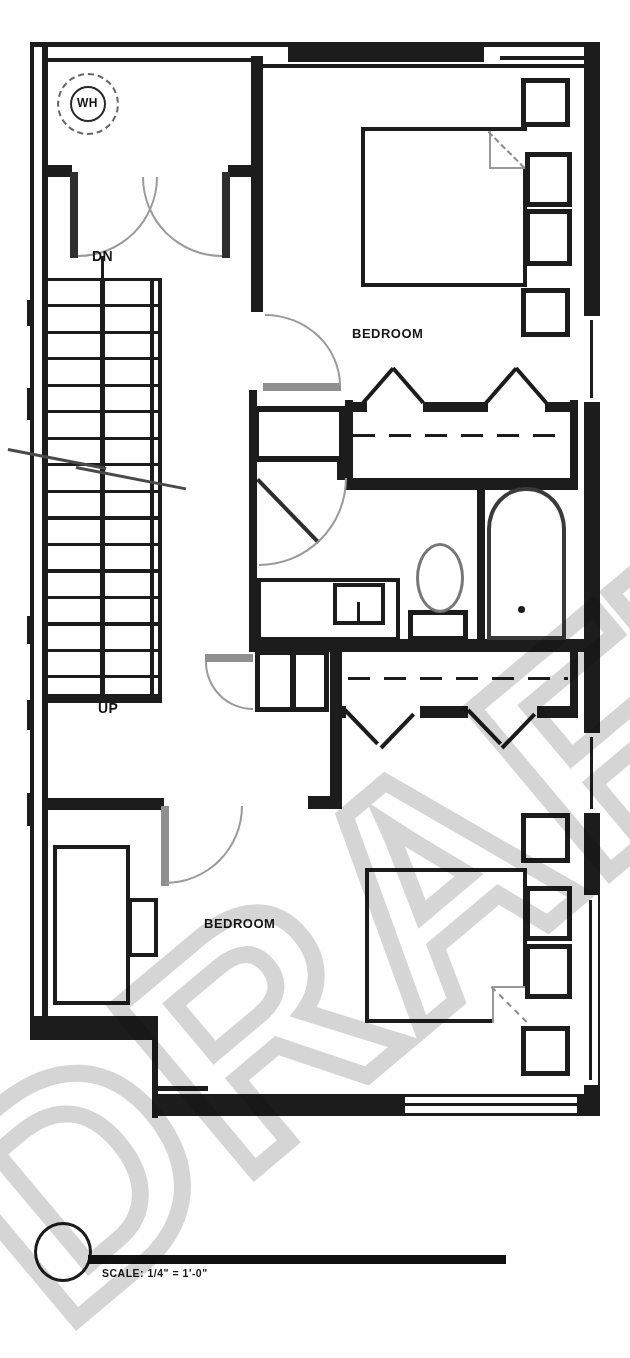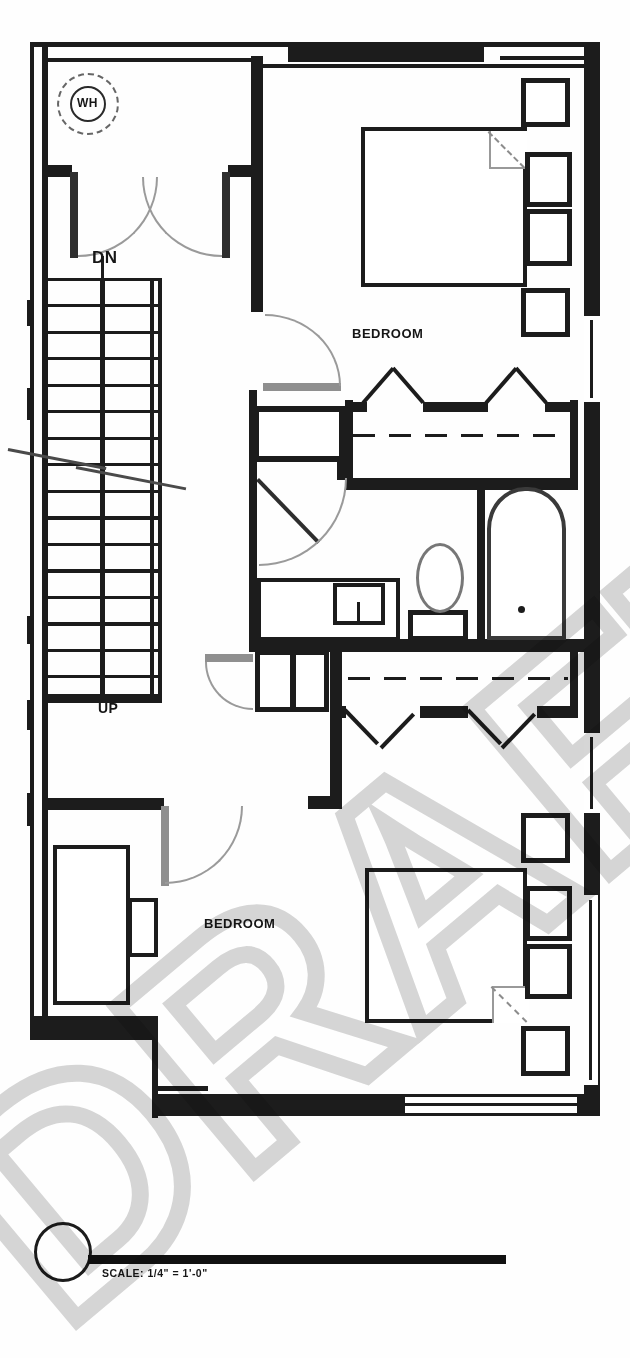--- a/index.html
+++ b/index.html
@@ -122,21 +122,21 @@
 
   <div class="treads" style="left:48px;top:278px;width:114px;height:424px"></div>
   <div class="w" style="left:100px;top:278px;width:5px;height:424px"></div>
   <div class="w" style="left:150px;top:278px;width:4px;height:424px"></div>
   <div class="w" style="left:158px;top:278px;width:4px;height:424px"></div>
   <div class="w" style="left:48px;top:694px;width:114px;height:9px"></div>
   <div class="w" style="left:101px;top:256px;width:3px;height:26px"></div>
   <div class="w" style="left:101px;top:672px;width:3px;height:30px"></div>
   <div class="w rot" style="left:8px;top:448px;width:100px;height:3px;transform:rotate(11deg);background:#4a4a4a"></div>
   <div class="w rot" style="left:76px;top:466px;width:112px;height:3px;transform:rotate(11deg);background:#4a4a4a"></div>
-  <div class="lbl" style="left:92px;top:248px;font-size:17px">DN</div>
+  <div class="lbl" style="left:92px;top:248px;font-size:14px">DN</div>
   <div class="lbl" style="left:98px;top:700px;font-size:14px">UP</div>
 
   <div class="box" style="left:361px;top:127px;width:166px;height:160px"></div>
   <div style="position:absolute;left:489px;top:131px;width:36px;height:36px;border-left:2px solid #999;border-bottom:2px solid #999;background:#fff"></div>
   <div class="rot" style="left:489px;top:131px;width:51px;height:0;border-top:2px dashed #8c8c8c;transform:rotate(45deg);transform-origin:0 0"></div>
   <div class="box" style="left:521px;top:78px;width:49px;height:49px;border-width:5px"></div>
   <div class="box" style="left:525px;top:152px;width:47px;height:55px;border-width:5px"></div>
   <div class="box" style="left:525px;top:209px;width:47px;height:57px;border-width:5px"></div>
   <div class="box" style="left:521px;top:288px;width:49px;height:49px;border-width:5px"></div>
   <div class="lbl" style="left:352px;top:326px;font-size:13px">BEDROOM</div>

